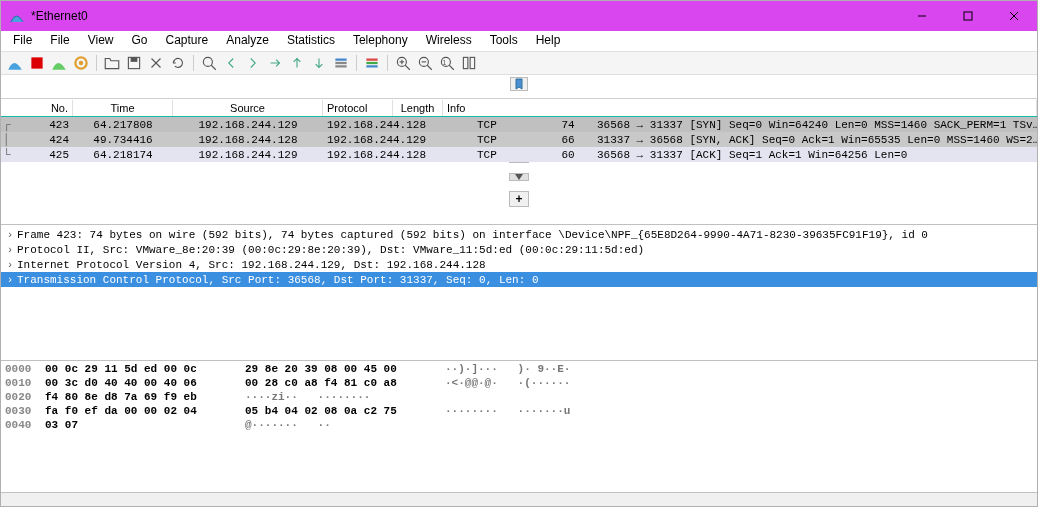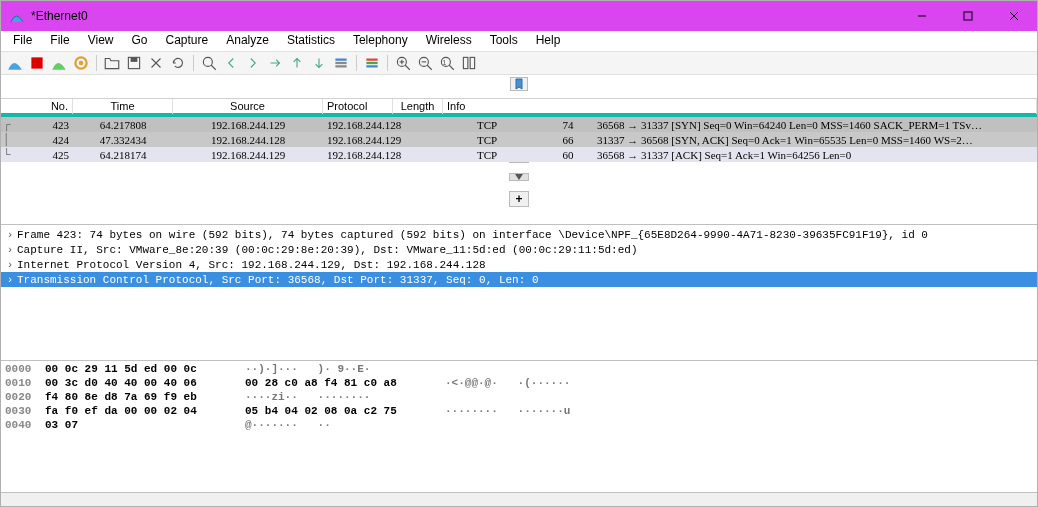--- a/index.html
+++ b/index.html
@@ -20,24 +20,24 @@
   .tool-btn { width: 20px; height: 20px; display: flex; align-items: center; justify-content: center; border: 1px solid transparent; }
   .tool-sep { width: 1px; height: 16px; background: #ccc; margin: 0 3px; }
   
   .filterbar { height: 24px; display: flex; align-items: center; padding: 2px 2px; gap: 10px; border-bottom: 1px solid #d0d0d0; flex-direction: column; }
   .bookmark-icon { width: 18px; height: 18px; display: flex; align-items: center; justify-content: center; border: 1px solid #bbb; background: #f0f0f0; }
   .filter-input { flex: 1; height: 20px; background: #b0ffb0; border: 1px solid #80c080; padding: 1px 4px; font-size: 12px; outline: none; font-family: "Segoe UI", Tahoma, sans-serif; }
   .filter-clear, .filter-apply, .filter-drop { width: 20px; height: 18px; display: flex; align-items: center; justify-content: center; background: #e0e0e0; border: 1px solid #bbb; }
   .filter-plus { width: 20px; height: 18px; display: flex; align-items: center; justify-content: center; border: 1px solid #bbb; background: #f0f0f0; font-weight: bold; }
   
   .packet-list { height: 126px; overflow: auto; font-family: Consolas, "Courier New", monospace; font-size: 11px; border-bottom: 1px solid #c0c0c0; }
-  .plist-header { display: flex; background: #fff; border-bottom: 4px solid #14b8a6; height: 18px; align-items: center; position: sticky; top: 0; }
+  .plist-header { display: flex; background: #fff; border-bottom: 1px solid #14b8a6; height: 18px; align-items: center; position: sticky; top: 0; }
   .plist-header .col { padding: 2px 4px; border-right: 1px solid #e0e0e0; white-space: nowrap; overflow: hidden; font-family: "Segoe UI", Tahoma, sans-serif; font-size: 11px; }
   .prow { display: flex; height: 15px; align-items: center; white-space: nowrap; }
-  .prow .cell { padding: 12px 4px; overflow: hidden; white-space: nowrap; text-overflow: clip; font-family: Liberation Serif, serif; }
+  .prow .cell { padding: 12px 4px; overflow: hidden; white-space: nowrap; text-overflow: clip; }
   .prow.r0 { background: #c0c0c0; }
   .prow.r1 { background: #c8c8c8; }
   .prow.r2 { background: #e4e4f0; }
   .col-no { width: 60px; text-align: right; }
   .col-time { width: 100px; text-align: center; }
   .col-src { width: 150px; text-align: center; }
   .col-dst { width: 150px; }
   .col-prot { width: 70px; }
   .col-len { width: 50px; text-align: center; }
   .col-info { flex: 1; }
@@ -272,21 +272,21 @@
           <span class="cell col-time">64.217808</span>
           <span class="cell col-src">192.168.244.129</span>
           <span class="cell col-dst">192.168.244.128</span>
           <span class="cell col-prot">TCP</span>
           <span class="cell col-len">74</span>
           <span class="cell col-info">36568 → 31337 [SYN] Seq=0 Win=64240 Len=0 MSS=1460 SACK_PERM=1 TSv…</span>
         </div>
         <div class="prow r1">
           <span class="tree-gutter">│</span>
           <span class="cell col-no">424</span>
-          <span class="cell col-time">47.332434</span>
+          <span class="cell col-time">49.734416</span>
           <span class="cell col-src">192.168.244.128</span>
           <span class="cell col-dst">192.168.244.129</span>
           <span class="cell col-prot">TCP</span>
           <span class="cell col-len">66</span>
           <span class="cell col-info">31337 → 36568 [SYN, ACK] Seq=0 Ack=1 Win=65535 Len=0 MSS=1460 WS=2…</span>
         </div>
         <div class="prow r2">
           <span class="tree-gutter">└</span>
           <span class="cell col-no">425</span>
           <span class="cell col-time">64.218174</span>
@@ -300,36 +300,36 @@
   </div>
 
   <div class="details">
     <div id="detail-lines">
         <div class="detail-line">
           <span class="arrow">›</span>
           <span>Frame 423: 74 bytes on wire (592 bits), 74 bytes captured (592 bits) on interface \Device\NPF_{65E8D264-9990-4A71-8230-39635FC91F19}, id 0</span>
         </div>
         <div class="detail-line">
           <span class="arrow">›</span>
-          <span>Capture II, Src: VMware_8e:20:39 (00:0c:29:8e:20:39), Dst: VMware_11:5d:ed (00:0c:29:11:5d:ed)</span>
+          <span>Protocol II, Src: VMware_8e:20:39 (00:0c:29:8e:20:39), Dst: VMware_11:5d:ed (00:0c:29:11:5d:ed)</span>
         </div>
         <div class="detail-line">
           <span class="arrow">›</span>
           <span>Internet Protocol Version 4, Src: 192.168.244.129, Dst: 192.168.244.128</span>
         </div>
         <div class="detail-line selected">
           <span class="arrow">›</span>
           <span>Transmission Control Protocol, Src Port: 36568, Dst Port: 31337, Seq: 0, Len: 0</span>
         </div>
       </div>
   </div>
 
   <div class="hex-pane">
     <div id="hex-rows">
-        <div class="hex-row"><span class="hex-off">0000</span><span class="hex-bytes1">00 0c 29 11 5d ed 00 0c</span><span class="hex-ascii">··)·]···   )· 9··E·</span></div>
+        <div class="hex-row"><span class="hex-off">0000</span><span class="hex-bytes1">00 0c 29 11 5d ed 00 0c</span><span class="hex-bytes2">29 8e 20 39 08 00 45 00</span><span class="hex-ascii">··)·]···   )· 9··E·</span></div>
         <div class="hex-row"><span class="hex-off">0010</span><span class="hex-bytes1">00 3c d0 40 40 00 40 06</span><span class="hex-bytes2">00 28 c0 a8 f4 81 c0 a8</span><span class="hex-ascii">·&lt;·@@·@·   ·(······</span></div>
         <div class="hex-row"><span class="hex-off">0020</span><span class="hex-bytes1">f4 80 8e d8 7a 69 f9 eb</span><span class="hex-ascii">····zi··   ········</span></div>
         <div class="hex-row"><span class="hex-off">0030</span><span class="hex-bytes1">fa f0 ef da 00 00 02 04</span><span class="hex-bytes2">05 b4 04 02 08 0a c2 75</span><span class="hex-ascii">········   ·······u</span></div>
         <div class="hex-row"><span class="hex-off">0040</span><span class="hex-bytes2">03 07</span><span class="hex-ascii">@·······   ··</span></div>
       </div>
   </div>
 
   <div class="statusbar"></div>
 </div>
 

